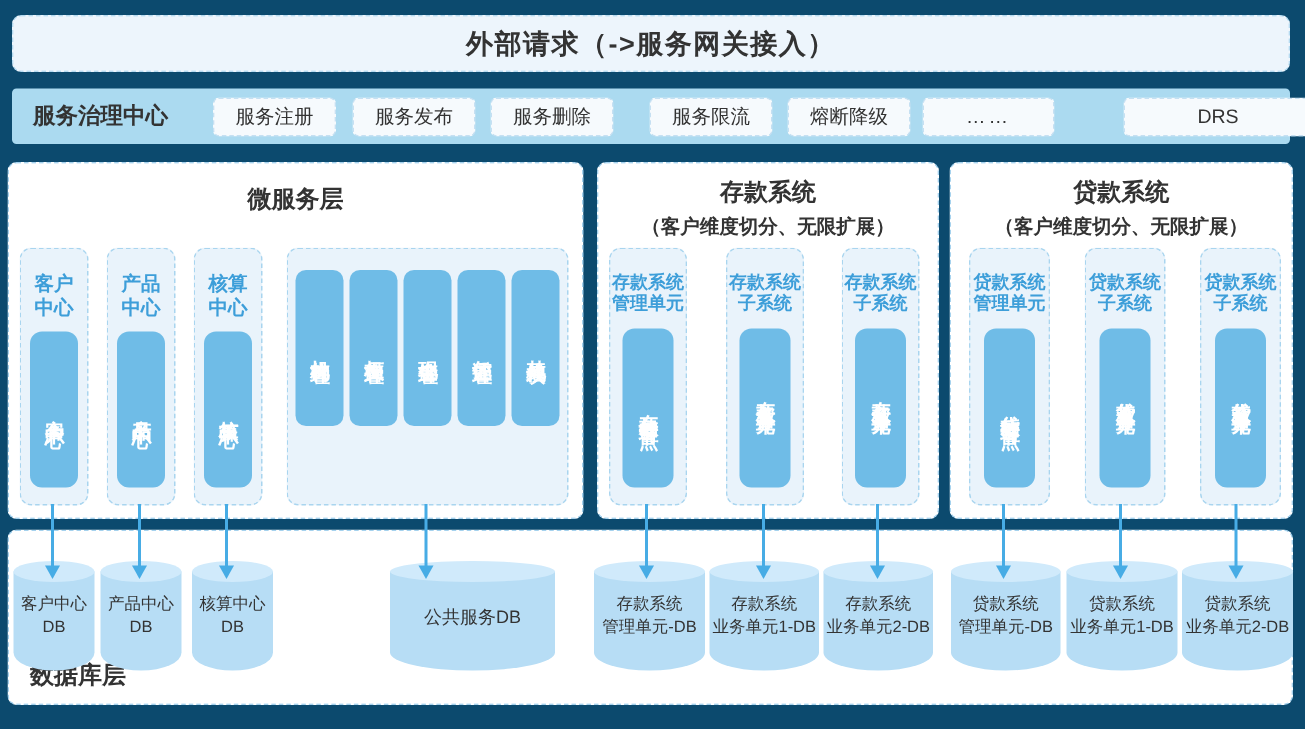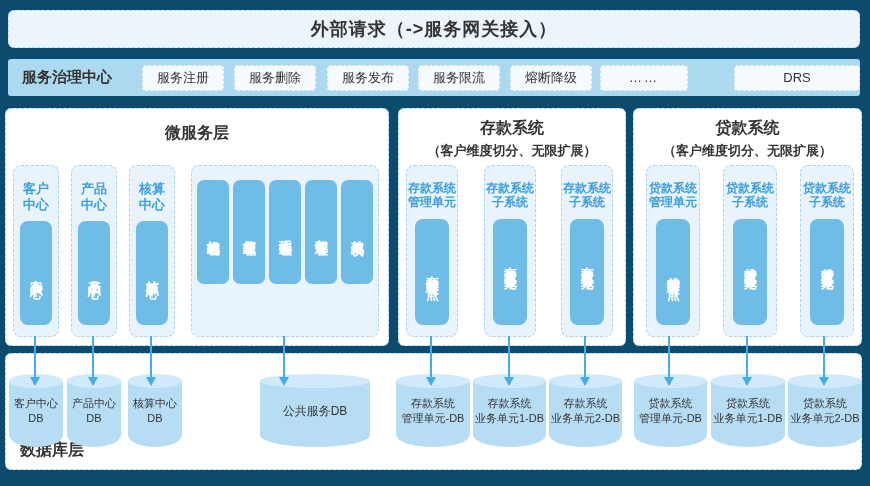--- a/index.html
+++ b/index.html
@@ -12,21 +12,21 @@
     display:flex; align-items:center; justify-content:center;
     font-size:18px; font-weight:bold; letter-spacing:1px; }
 
   
   .govbar { position:absolute; left:8px; top:59px; width:852px; height:37px;
     background:#abdaf0; border-radius:3px; display:flex; align-items:center; }
   .gov-label { font-size:15px; font-weight:bold; margin-left:14px; width:92px; flex:none; }
   .gov-btn { height:26px; background:#f6fafd; border:1px dashed #c6e0f2; border-radius:4px;
     display:flex; align-items:center; justify-content:center; font-size:13px; color:#333; flex:none; }
   .gb0{width:82px;margin-left:28px;} .gb1{width:82px;margin-left:11px;} .gb2{width:82px;margin-left:10px;}
-  .gb3{width:82px;margin-left:9px;} .gb4{width:82px;margin-left:10px;}
+  .gb3{width:82px;margin-left:24px;} .gb4{width:82px;margin-left:10px;}
   .gb5{width:88px;margin-left:8px;letter-spacing:2px;} .gb6{width:126px;margin-left:46px;}
 
   
   .panel { position:absolute; top:108px; height:238px; background:#fff;
     border:1px dashed #a5d2ee; border-radius:6px; }
   .panel-title { text-align:center; font-size:16px; font-weight:bold; padding-top:14px; }
   .panel-title.tight { padding-top:9px; }
   .panel-sub { text-align:center; font-size:13px; font-weight:bold; margin-top:3px; }
 
   .colbox { position:absolute; top:56px; height:172px; background:#e9f3fb;
@@ -69,22 +69,22 @@
 
 <div id="stage">
 
   <div class="banner">
     <span>外部请求（-&gt;服务网关接入）</span>
   </div>
 
   <div class="govbar">
     <span class="gov-label">服务治理中心</span>
     <div class="gov-btn gb0">服务注册</div>
+    <div class="gov-btn gb1">服务发布</div>
     <div class="gov-btn gb2">服务删除</div>
-    <div class="gov-btn gb1">服务发布</div>
     <div class="gov-btn gb3">服务限流</div>
     <div class="gov-btn gb4">熔断降级</div>
     <div class="gov-btn gb5">……</div>
     <div class="gov-btn gb6">DRS</div>
   </div>
 
   <div class="panel" style="left:5px;width:384px;">
     <div class="panel-title">微服务层</div>
     <div class="colbox" style="left:7px;width:46px;">
       <div class="colhead">客户

